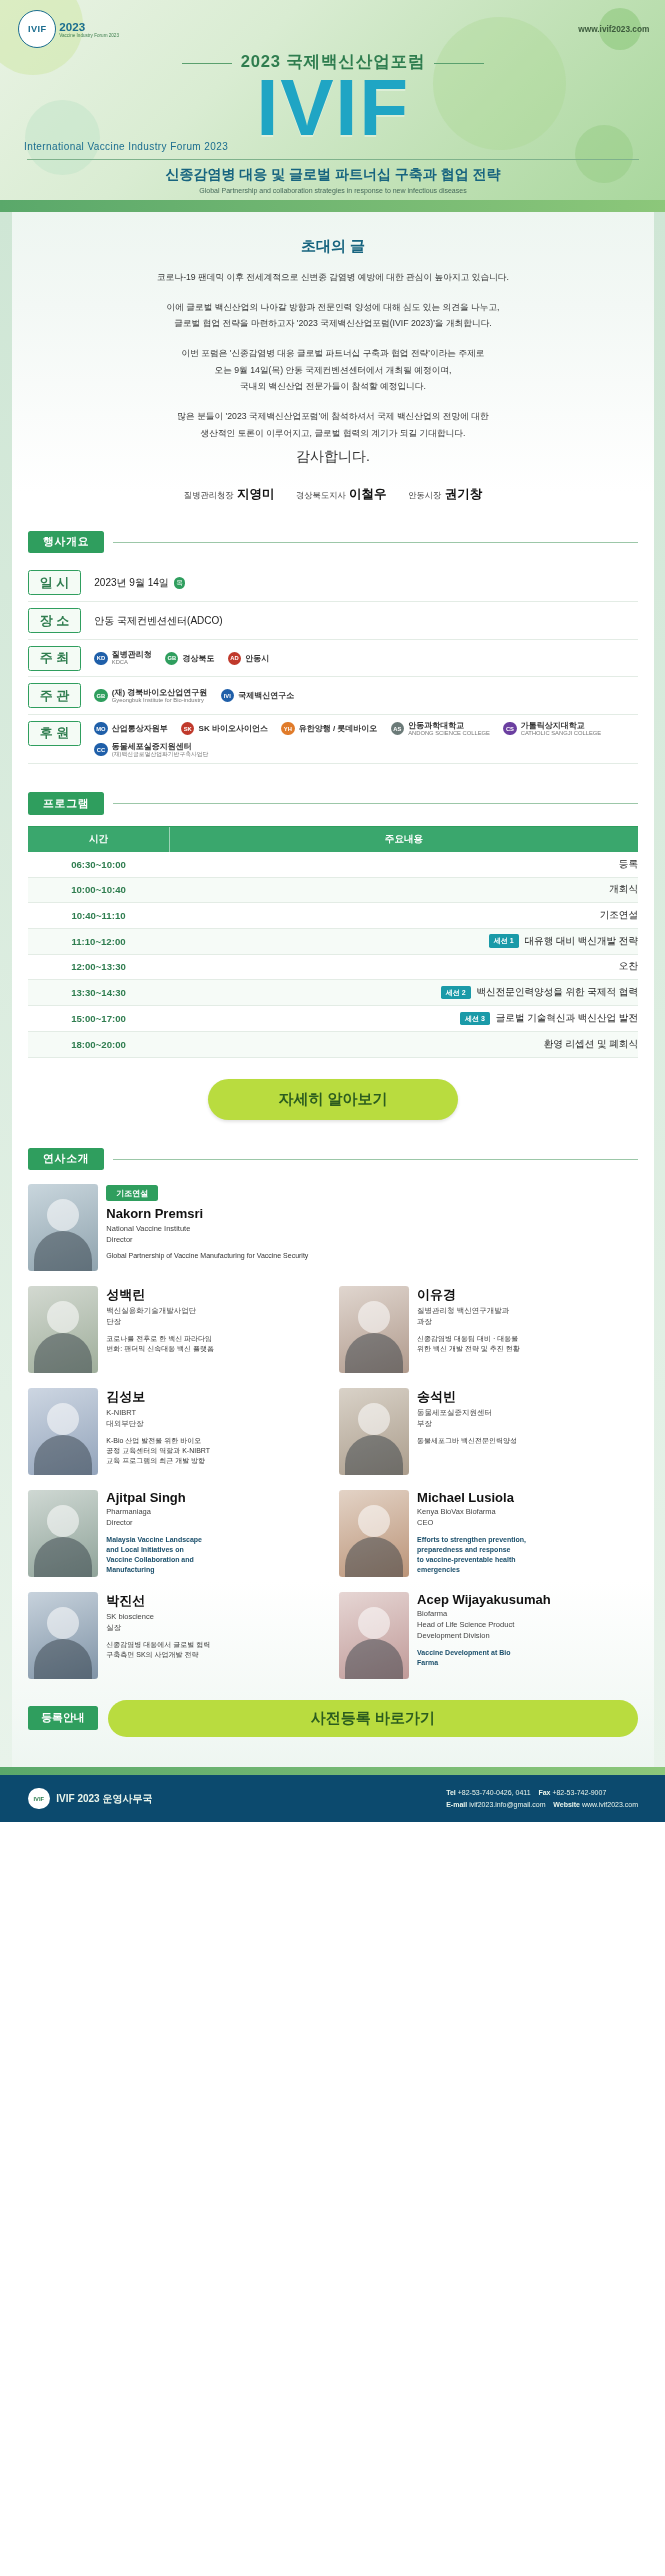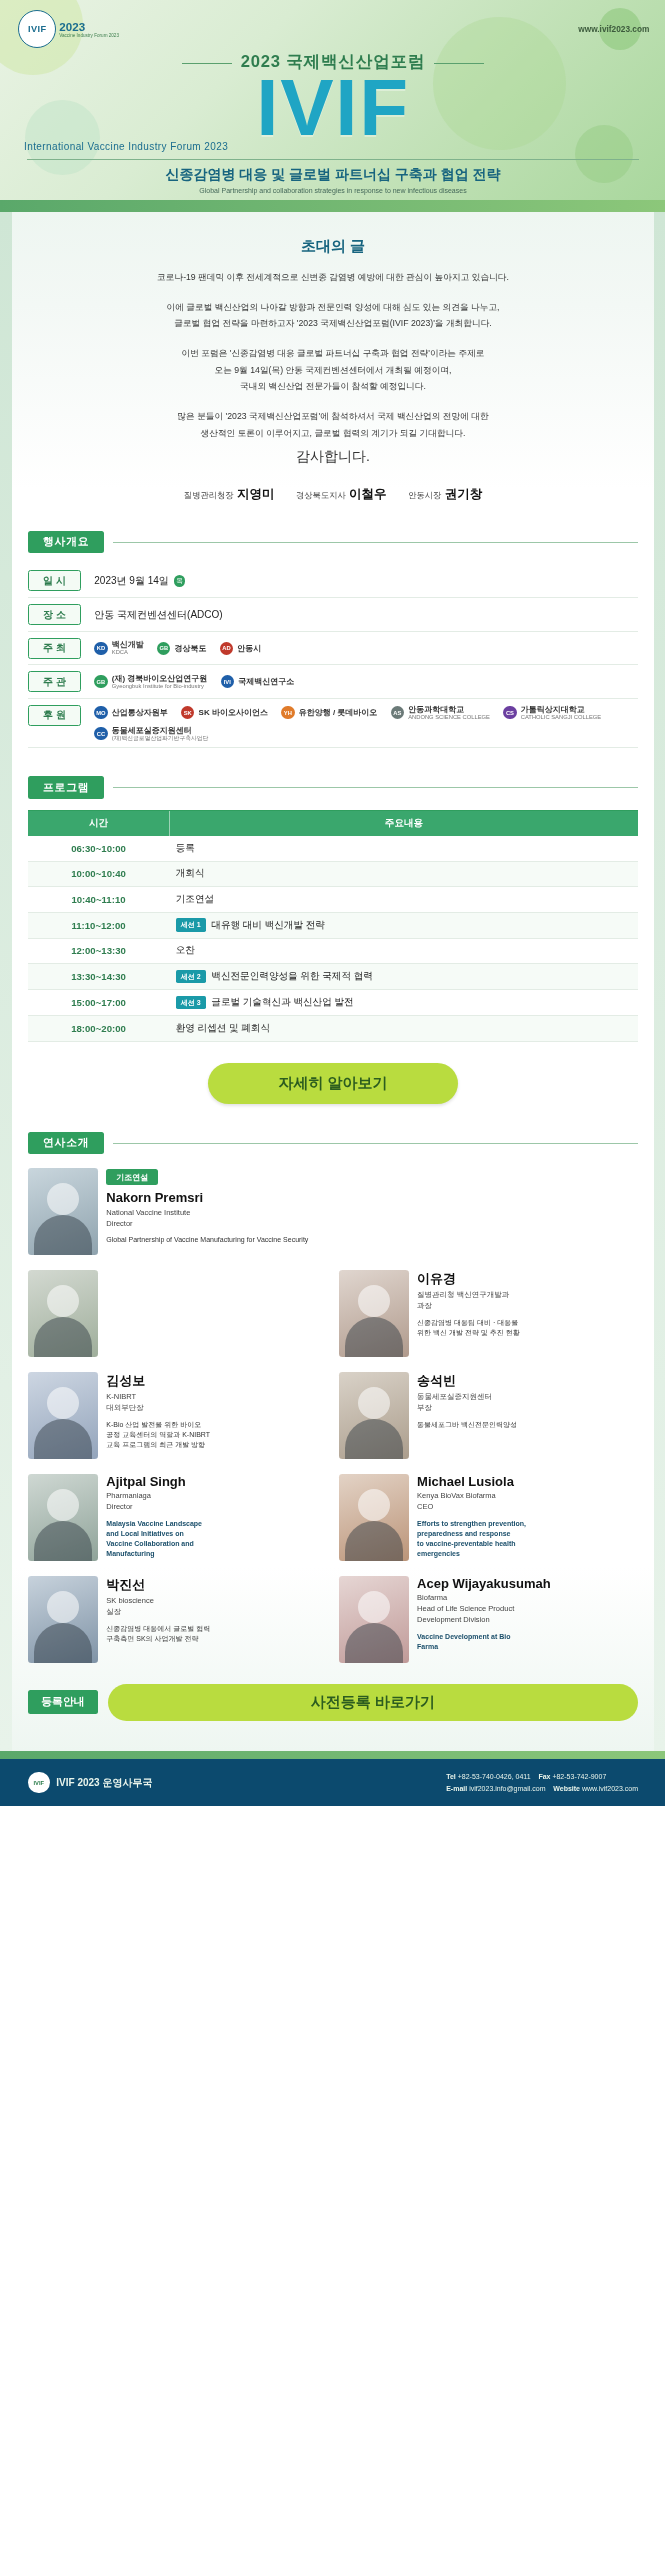--- a/index.html
+++ b/index.html
@@ -100,21 +100,21 @@
   .pill {
     background: #2f9e5e; color: #fff; font-size: 10.8px; font-weight: bold;
     padding: 4.2px 15px; border-radius: 2.5px; letter-spacing: 0.8px;
   }
   .sec-line { flex: 1; height: 0.8px; background: #9cc7a8; margin-left: 8.3px; }
 
   
   .ov { margin-top: 11.6px; }
   .ov-row { display: flex; align-items: center; padding: 5.8px 0; border-bottom: 0.8px solid #e3ece5; }
   .ov-label {
-    width: 53px; flex: none; text-align: center; font-size: 10px; font-weight: bold;
+    width: 53px; flex: none; text-align: center; font-size: 13px; font-weight: bold;
     color: #2f7d4f; border: 0.8px solid #2f9e5e; border-radius: 2.5px; padding: 2.5px 0;
     background: #f4fbf5;
   }
   .ov-val { margin-left: 13.3px; font-size: 10px; color: #222; display:flex; align-items:center; gap:5px; flex-wrap: wrap; }
   .dayflag {
     display:inline-block; width:11.6px; height:11.6px; border-radius:50%;
     background:#2f9e5e; color:#fff; font-size:6.7px; line-height:11.6px; text-align:center;
   }
   .org-chip {
     display: inline-flex; align-items: center; gap: 4.2px;
@@ -140,21 +140,21 @@
   .prog-head {
     display: flex; background: #3aa76d; color: #fff; font-size: 9.6px; font-weight: bold;
   }
   .prog-head .c1 { width: 141px; text-align: center; padding: 5.8px 0; }
   .prog-head .c2 { flex: 1; text-align: center; padding: 5.8px 0; border-left: 0.8px solid rgba(255,255,255,.5); }
   .prog-row { display: flex; border-bottom: 0.8px solid #e3ece5; align-items: center; }
   .prog-row .c1 {
     width: 141px; text-align: center; font-size: 9.6px; color: #2f7d4f;
     padding: 5.8px 0; font-weight: bold;
   }
-  .prog-row .c2 { flex: 1; font-size: 9.6px; color: #222; padding: 5.8px 0 5.8px 6.7px; display: flex; align-items: center; gap: 5.8px; }
+  .prog-row .c2 { flex: 1; font-size: 9.6px; color: #222; padding: 5.8px 0 5.8px 6.7px; display: flex; align-items: center; gap: 5.8px; justify-content: flex-end; }
   .prog-row:nth-child(odd) { background: #f6fbf7; }
   .sess {
     background: #1a9aa8; color: #fff; font-size: 7px; font-weight: bold;
     border-radius: 1.7px; padding: 1.7px 5px; flex: none;
   }
 
   
   .cta {
     display: block; margin: 21.6px auto 0; width: 250px; text-align: center;
     background: #b9dc3f; color: #2c5d1f; font-size: 15px; font-weight: bold;
@@ -303,21 +303,21 @@
           <div class="ov-label">장 소</div>
           <div class="ov-val">안동 국제컨벤션센터(ADCO)</div>
         </div>
 
         <div class="ov-row">
           <div class="ov-label">주 최</div>
           <div class="ov-val">
             <span class="org-chip">
               <span class="org-dot blue">KD</span>
               <span class="cap">
-                  <b>백신개발</b>
+                  <b>질병관리청</b>
                   <i>KDCA</i>
                 </span>
             </span>
             <span class="org-chip">
               <span class="org-dot green">GB</span>
               <span class="cap">
                   <b>경상북도</b>
                 </span>
             </span>
             <span class="org-chip">
@@ -482,20 +482,27 @@
             </div>
           </div>
         </div>
 
         <div class="sp-row">
           <div class="sp-card">
             <div class="sp-photo p2">
                 <div class="face"></div>
                 <div class="body"></div>
               </div>
+            <div class="sp-info">
+              <div class="sp-name">성백린</div>
+              <div class="sp-aff" style="white-space:pre-line">백신실용화기술개발사업단
+단장</div>
+              <div class="sp-topic plain" style="white-space:pre-line">코로나를 전후로 한 백신 파라다임
+변화: 팬더믹 신속대응 백신 플랫폼</div>
+            </div>
           </div>
           <div class="sp-card">
             <div class="sp-photo p3">
                 <div class="face"></div>
                 <div class="body"></div>
               </div>
             <div class="sp-info">
               <div class="sp-name">이유경</div>
               <div class="sp-aff" style="white-space:pre-line">질병관리청 백신연구개발과
 과장</div>

